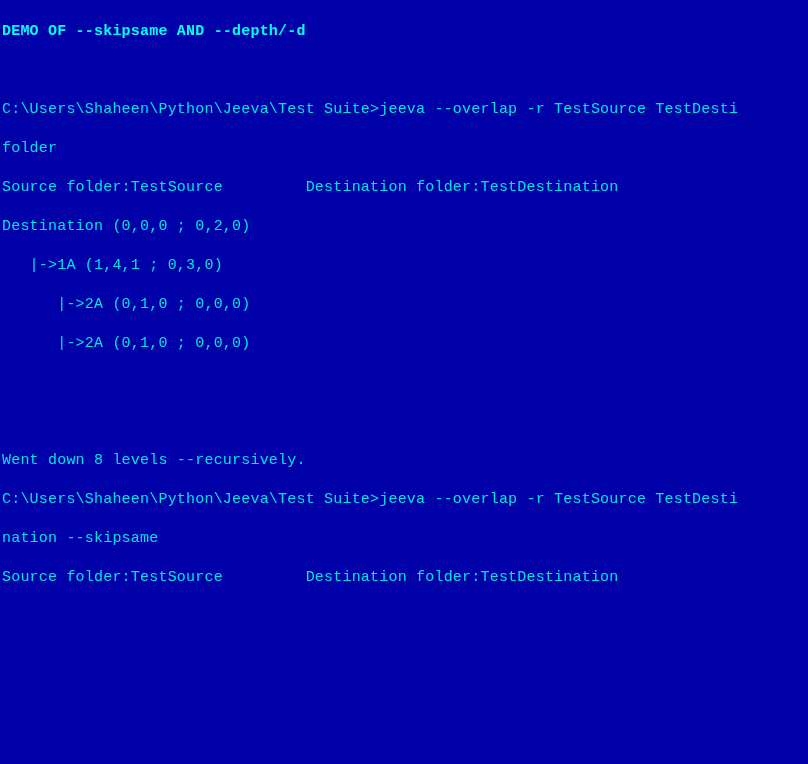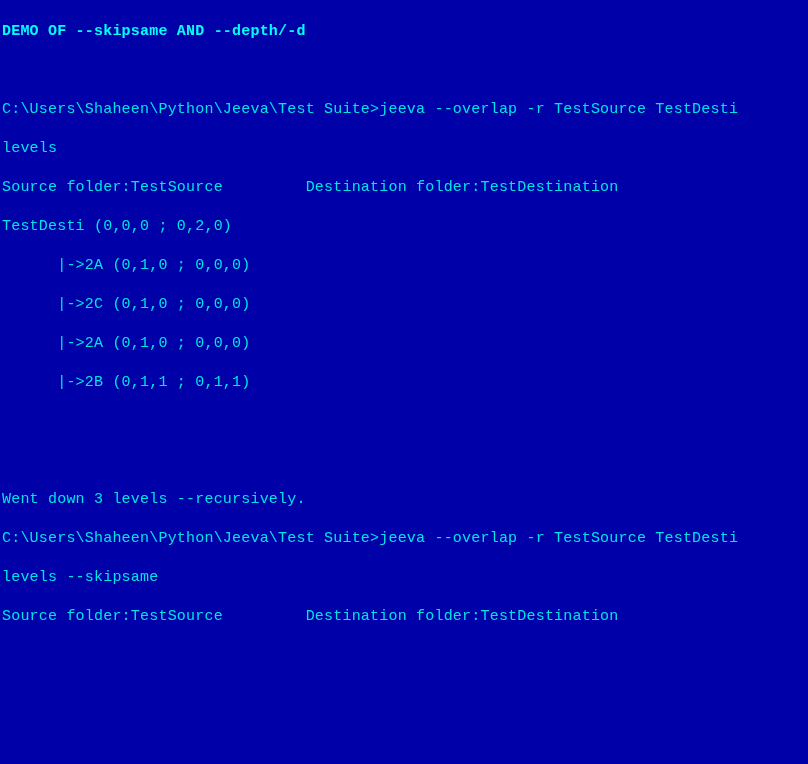--- a/index.html
+++ b/index.html
@@ -27,43 +27,41 @@
 </head>
 <body>
 
 <div class="terminal">
 <span class="title">DEMO OF --skipsame AND --depth/-d
 </span>
 <span>
 </span>
 <span>C:\Users\Shaheen\Python\Jeeva\Test Suite&gt;jeeva --overlap -r TestSource TestDesti
 </span>
-<span>levels
+<span>folder
 </span>
 <span>Source folder:TestSource         Destination folder:TestDestination
 </span>
-<span>TestDesti (0,0,0 ; 0,2,0)
+<span>Destination (0,0,0 ; 0,2,0)
+</span>
+<span>   |-&gt;1A (1,4,1 ; 0,3,0)
 </span>
 <span>      |-&gt;2A (0,1,0 ; 0,0,0)
 </span>
-<span>      |-&gt;2C (0,1,0 ; 0,0,0)
-</span>
 <span>      |-&gt;2A (0,1,0 ; 0,0,0)
-</span>
-<span>      |-&gt;2B (0,1,1 ; 0,1,1)
 </span>
 <span>
 </span>
 <span>
 </span>
-<span>Went down 3 levels --recursively.
+<span>Went down 8 levels --recursively.
 </span>
 <span>C:\Users\Shaheen\Python\Jeeva\Test Suite&gt;jeeva --overlap -r TestSource TestDesti
 </span>
-<span>levels --skipsame
+<span>nation --skipsame
 </span>
 <span>Source folder:TestSource         Destination folder:TestDestination
 </span>
 
 
 
 
 
 
 <span>

